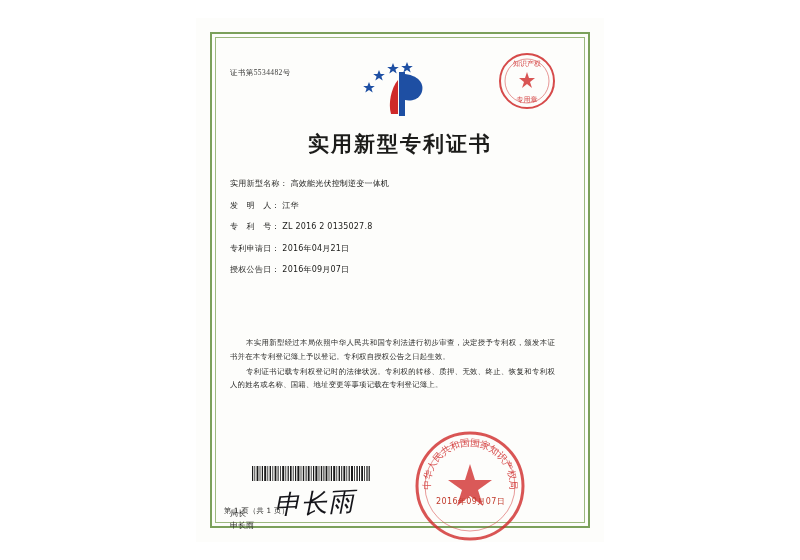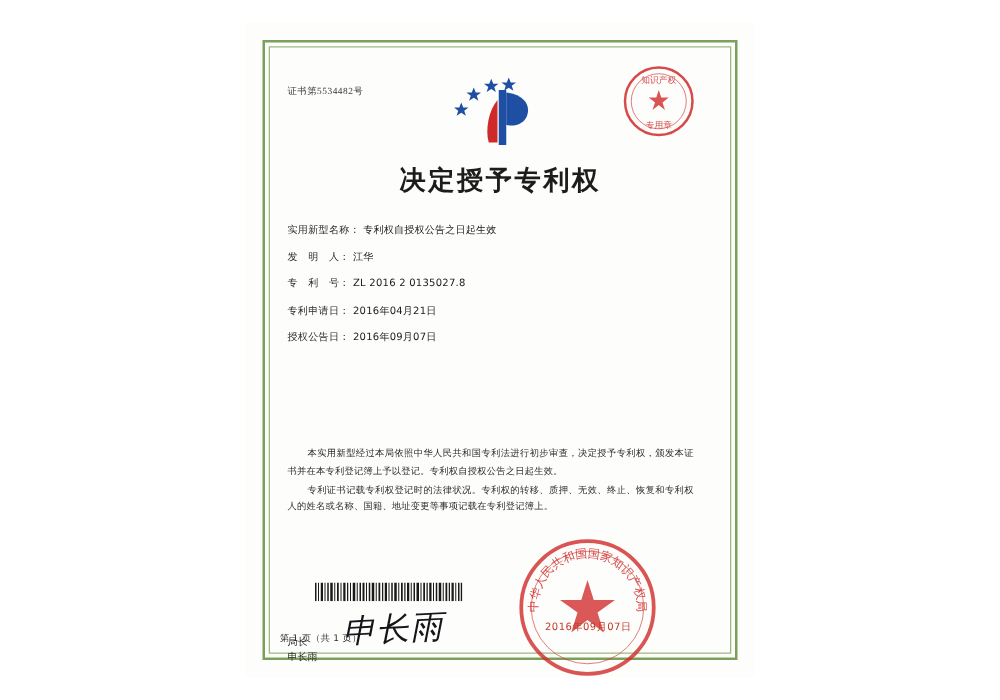--- a/index.html
+++ b/index.html
@@ -110,21 +110,20 @@
   .body-text {
     position: absolute;
     left: 6px;
     right: 21px;
     top: 290px;
     font-size: 7.4px;
     line-height: 13.5px;
     color: #2b2b29;
     text-align: justify;
     letter-spacing: 0.2px;
-    margin-top: 20px;
   }
   .body-text p {
     margin: 0 0 1.5px 0;
     text-indent: 16px;
   }
   .barcode {
     position: absolute;
     left: 28px;
     top: 420px;
     width: 118px;
@@ -211,26 +210,26 @@
           <polygon points="24,14 25.6,18 29.8,18 26.4,20.5 27.7,24.6 24,22.1 20.3,24.6 21.6,20.5 18.2,18 22.4,18"></polygon>
           <polygon points="38,7 39.6,11 43.8,11 40.4,13.5 41.7,17.6 38,15.1 34.3,17.6 35.6,13.5 32.2,11 36.4,11"></polygon>
           <polygon points="52,6 53.6,10 57.8,10 54.4,12.5 55.7,16.6 52,14.1 48.3,16.6 49.6,12.5 46.2,10 50.4,10"></polygon>
         </g>
 
         <path d="M44 16 L44 60 L50 60 L50 16 Z" fill="#1e4fa3"></path>
         <path d="M50 18 C66 20 70 30 66 38 C62 45 54 45 50 44 Z" fill="#1e4fa3"></path>
         <path d="M43 24 L43 58 L36 58 C33 48 36 32 43 24 Z" fill="#cf2a2a"></path>
       </svg>
 
-      <div class="title">决定授予专利权</div>
+      <div class="title">实用新型专利证书</div>
 
       <div class="fields">
         <div class="field-row">
           <span class="field-label">实用新型名称：</span>
-          <span class="field-value">专利权自授权公告之日起生效</span>
+          <span class="field-value">高效能光伏控制逆变一体机</span>
         </div>
         <div class="field-row">
           <span class="field-label">发　明　人：</span>
           <span class="field-value">江华</span>
         </div>
         <div class="field-row">
           <span class="field-label">专　利　号：</span>
           <span class="field-value">ZL 2016 2 0135027.8</span>
         </div>
         <div class="field-row">

